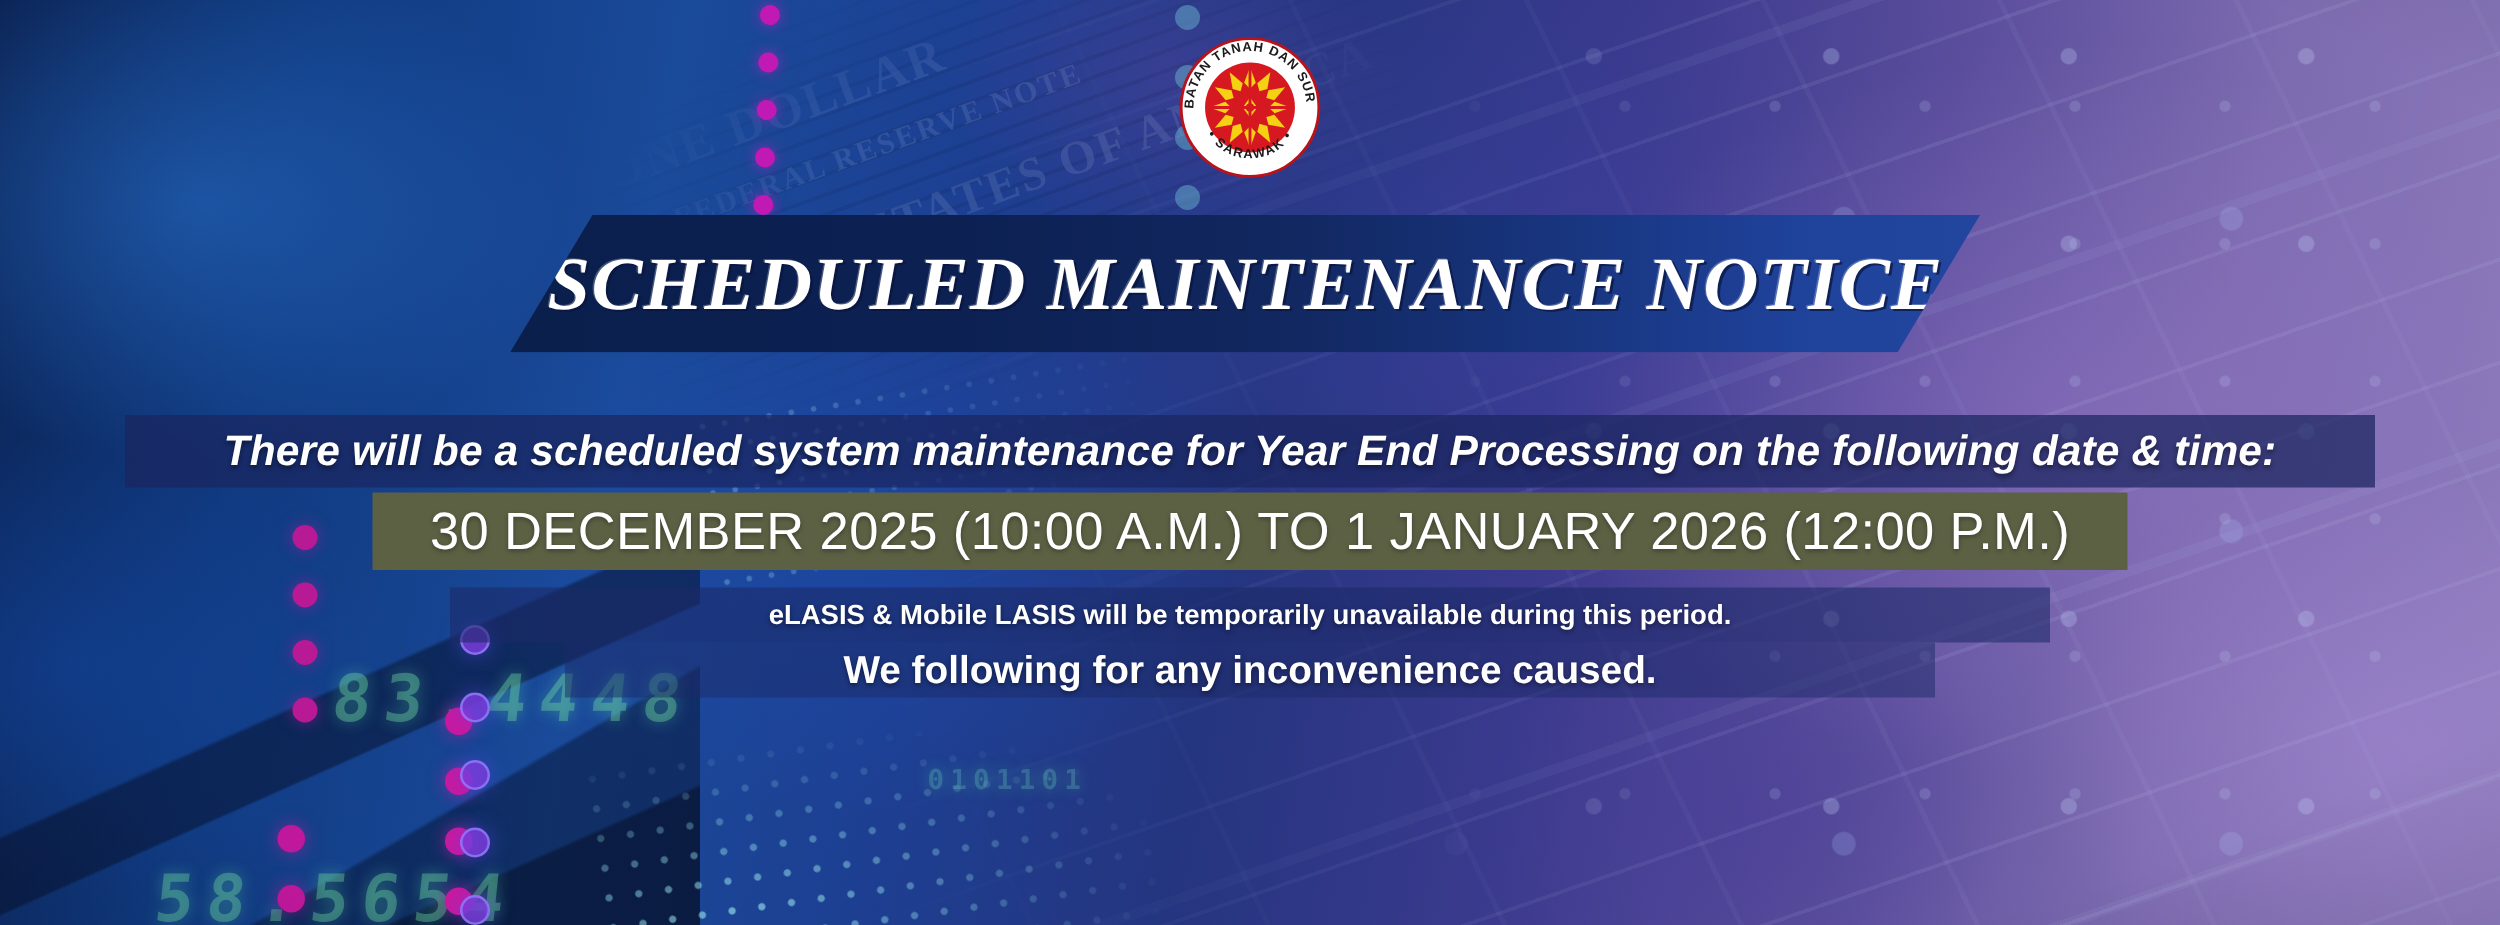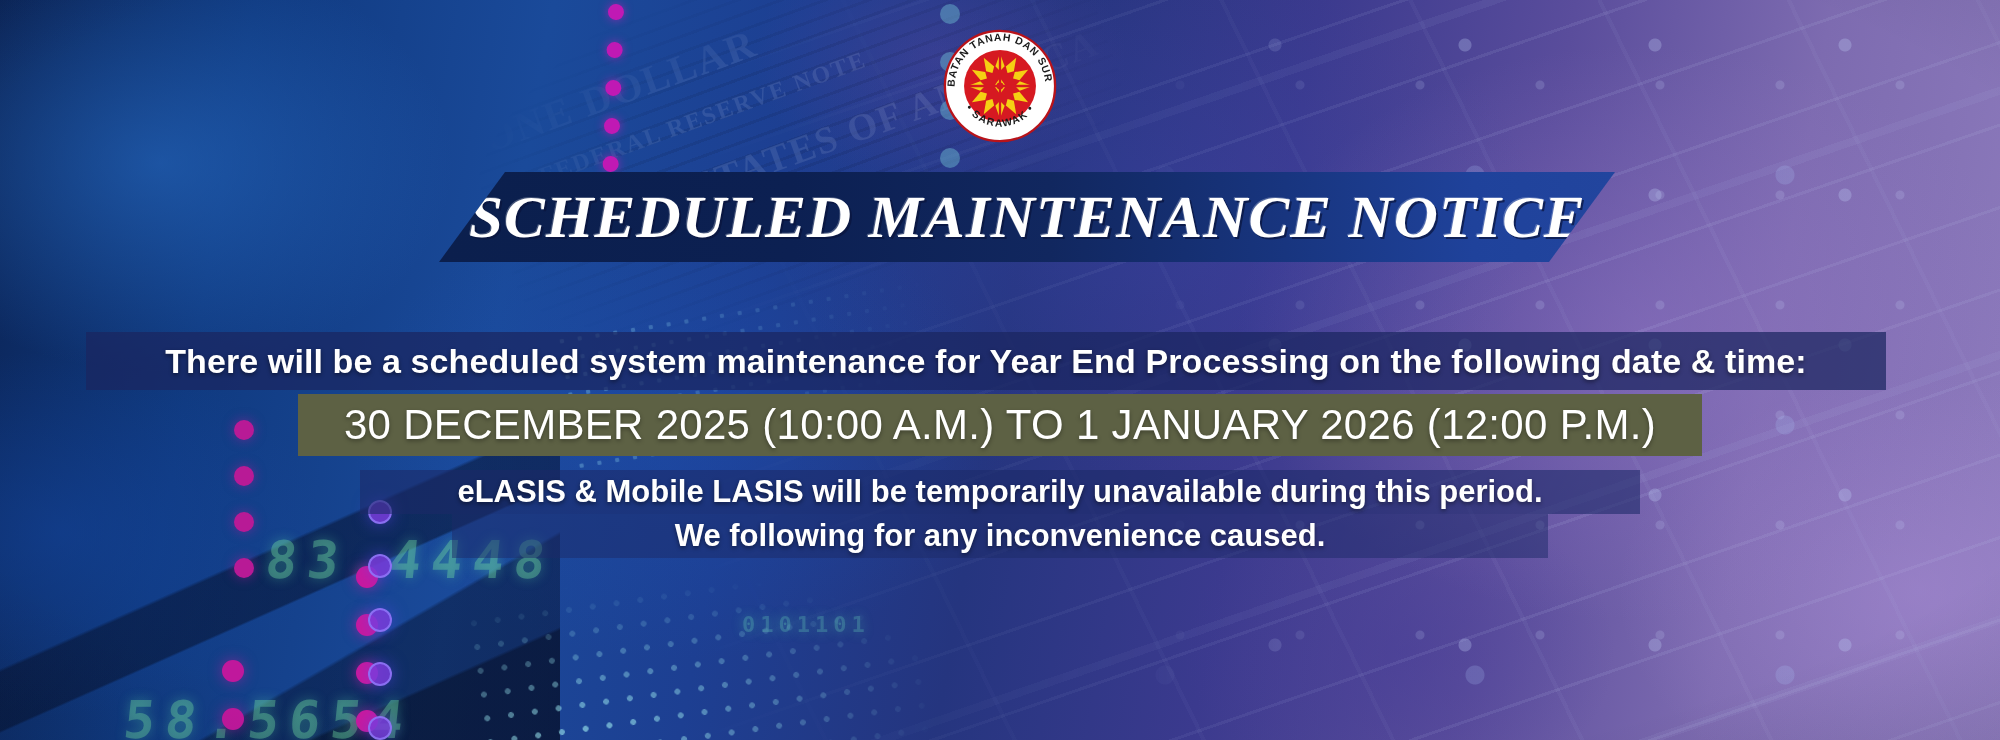--- a/index.html
+++ b/index.html
@@ -180,21 +180,21 @@
 
   
   #logo {
     position:absolute; left:942px; top:28px; width:116px; height:116px;
     z-index:6;
   }
 
   
   #title-banner {
     position:absolute; z-index:6;
-    left:439px; top:172px; width:1176px; height:90px;
+    left:408px; top:172px; width:1176px; height:110px;
     background:linear-gradient(90deg,
       #0b1f4d 0%, #0c2052 30%, #11275f 52%, #18357f 72%, #1f429b 88%, #22459e 100%);
     clip-path:polygon(66px 0, 100% 0, calc(100% - 66px) 100%, 0 100%);
     display:flex; align-items:center; justify-content:center;
   }
   #title-text {
     font-family:"Liberation Serif", serif;
     font-style:italic; font-weight:bold;
     font-size:60px; letter-spacing:1px;
     color:#ffffff;
@@ -204,39 +204,40 @@
   }
 
   
   .band {
     position:absolute; z-index:5;
     display:flex; align-items:center; justify-content:center;
     color:#ffffff; white-space:nowrap;
   }
 
   #band-intro {
-    left:86px; top:332px; width:1800px; height:58px;
+    left:100px; top:332px; width:1800px; height:58px;
     background:rgba(26,38,96,.72);
     font-size:34px; font-weight:bold;
     letter-spacing:.1px;
     text-shadow:0 2px 4px rgba(0,0,0,.45);
+    font-style:italic;
   }
 
   #band-date {
     left:298px; top:394px; width:1404px; height:62px;
     background:#5d6144;
     font-size:42px; font-weight:normal;
     letter-spacing:.3px;
     text-shadow:0 2px 4px rgba(0,0,0,.35);
   }
 
   #band-note1 {
     left:360px; top:470px; width:1280px; height:44px;
     background:rgba(28,42,104,.58);
-    font-size:31px; font-weight:bold;
+    font-size:22px; font-weight:bold;
     text-shadow:0 2px 4px rgba(0,0,0,.45);
   }
   #band-note2 {
     left:452px; top:514px; width:1096px; height:44px;
     background:rgba(28,42,104,.50);
     font-size:31px; font-weight:bold;
     text-shadow:0 2px 4px rgba(0,0,0,.45);
   }
 </style>
 </head>

